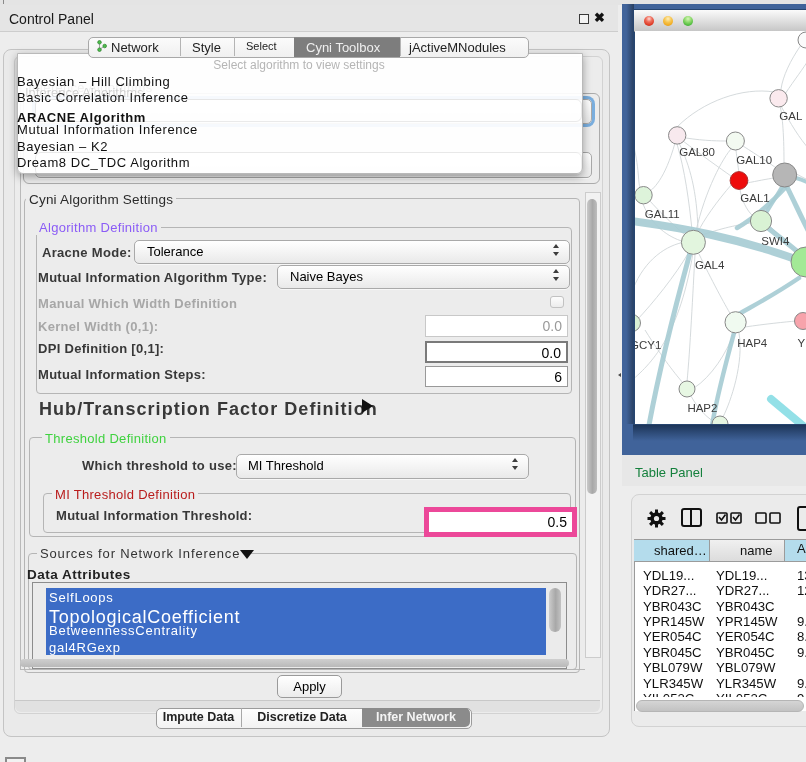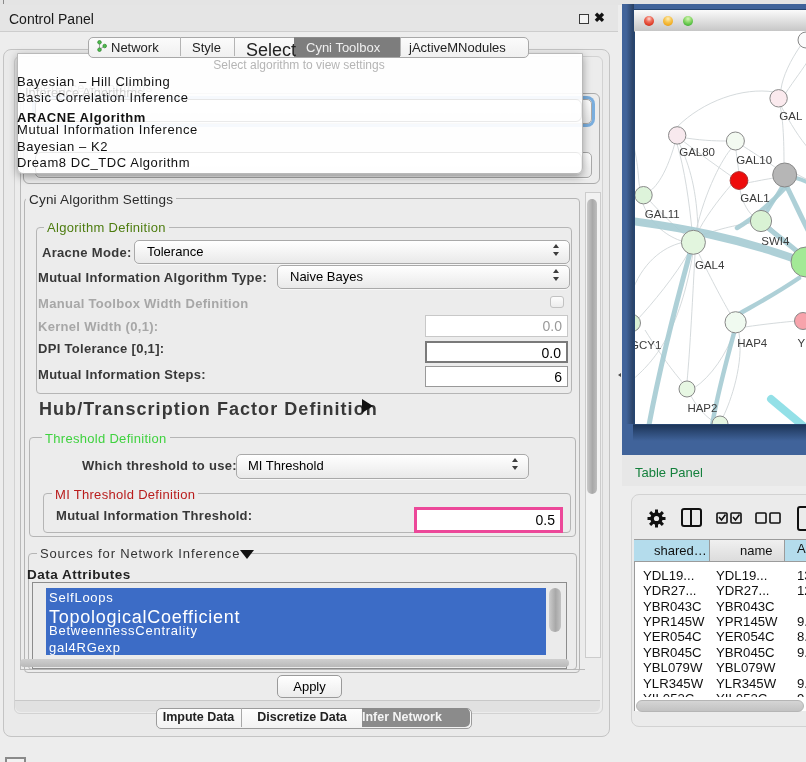--- a/index.html
+++ b/index.html
@@ -38,62 +38,62 @@
 
 <div class="grp" style="left:23px;top:93px;width:575px;height:89px;border-radius:6px;border-color:#ababab"></div>
 <div class="gtitle" style="left:25px;top:80px;color:#333;font-size:13px">Inference Algorithms</div>
 <div class="combo" style="left:35px;top:99px;width:555px;height:23px;box-shadow:0 0 0 3px #7aaede"></div>
 <div class="combo" style="left:35px;top:152px;width:555px;height:24px"></div>
 
 <div class="grp" style="left:24px;top:198px;width:554px;height:473px"></div>
 <div class="gtitle" style="left:26px;top:191.5px;color:#2b2b2b;font-size:13.5px;letter-spacing:0.2px">Cyni Algorithm Settings</div>
 
 <div class="grp" style="left:36px;top:227px;width:534px;height:165px"></div>
-<div class="gtitle" style="left:44px;top:220px;color:#4d7c0f">Algorithm Definition</div>
+<div class="gtitle" style="left:36px;top:220px;color:#8b5cf6">Algorithm Definition</div>
 
 <div class="lbl" style="left:42px;top:245px">Aracne Mode:</div>
 <div class="combo" style="left:134px;top:240px;width:434px;height:22px"></div>
 <div class="ctext" style="left:147px;top:244px">Tolerance</div>
 <span class="spn spu" style="left:553px;top:244px"></span>
 <span class="spn spd" style="left:553px;top:252px"></span>
 
 <div class="lbl" style="left:38px;top:270px">Mutual Information Algorithm Type:</div>
 <div class="combo" style="left:277px;top:265px;width:291px;height:22px"></div>
 <div class="ctext" style="left:290px;top:269px">Naive Bayes</div>
 <span class="spn spu" style="left:553px;top:269px"></span>
 <span class="spn spd" style="left:553px;top:277px"></span>
 
-<div class="lbl dis" style="left:38px;top:296px">Manual Toolbox Width Definition</div>
+<div class="lbl dis" style="left:38px;top:296px">Manual Which Width Definition</div>
 <div class="abs" style="left:550px;top:296px;width:12px;height:10px;background:linear-gradient(#fdfdfd,#ececec);border:1px solid #c2c2c2;border-radius:3px"></div>
 
 <div class="lbl dis" style="left:38px;top:319px">Kernel Width (0,1):</div>
 <div class="inp dis" style="left:425px;top:315px;width:136px;height:20px;border:1px solid #c8c8c8;color:#9a9a9a">0.0</div>
 
-<div class="lbl" style="left:38px;top:341px">DPI Tolerance [0,1]:</div>
+<div class="lbl" style="left:38px;top:341px">DPI Definition [0,1]:</div>
 <div class="inp" style="left:425px;top:341px;width:134px;height:18px;border:2px solid #7a7a7a">0.0</div>
 
 <div class="lbl" style="left:38px;top:367px">Mutual Information Steps:</div>
 <div class="inp" style="left:425px;top:366px;width:136px;height:19px;border:1.5px solid #999">6</div>
 
 <div class="lbl" style="left:39px;top:399px;font-size:18px;letter-spacing:1.05px">Hub/Transcription Factor Definition</div>
 <span class="abs" style="left:362px;top:399px;width:0;height:0;border-top:7px solid transparent;border-bottom:7px solid transparent;border-left:11px solid #111"></span>
 
 <div class="grp" style="left:29px;top:437px;width:545px;height:98px"></div>
 <div class="gtitle" style="left:42px;top:431px;color:#3fd23f">Threshold Definition</div>
 
 <div class="lbl" style="left:82px;top:458px">Which threshold to use:</div>
 <div class="combo" style="left:236px;top:454px;width:291px;height:23px"></div>
 <div class="ctext" style="left:248px;top:458px">MI Threshold</div>
 <span class="spn spu" style="left:512px;top:458px"></span>
 <span class="spn spd" style="left:512px;top:466px"></span>
 
 <div class="grp" style="left:43px;top:493px;width:526px;height:38px"></div>
 <div class="gtitle" style="left:52px;top:487px;color:#b91c1c">MI Threshold Definition</div>
 <div class="lbl" style="left:56px;top:508px">Mutual Information Threshold:</div>
-<div class="inp" style="left:414px;top:507px;width:138px;height:20px;border:3px solid #ec4899">0.5</div>
+<div class="inp" style="left:424px;top:507px;width:138px;height:20px;border:5px solid #ec4899">0.5</div>
 
 <div class="grp" style="left:28px;top:553px;width:547px;height:115px"></div>
 <div class="gtitle" style="left:37px;top:546px;color:#333;font-size:13px;letter-spacing:0.85px">Sources for Network Inference</div>
 <span class="abs" style="left:240px;top:550px;width:0;height:0;border-left:7px solid transparent;border-right:7px solid transparent;border-top:9px solid #111"></span>
 <div class="lbl" style="left:27px;top:567px;font-size:13.5px;letter-spacing:0.5px;color:#222">Data Attributes</div>
 
 <div class="abs" style="left:32px;top:582px;width:533px;height:85px;background:#ebebeb;border:1px solid #8c8c8c"></div>
 <div class="abs" style="left:46px;top:588px;width:500px;height:67px;background:#3c6cc6"></div>
 <div class="abs" style="left:49px;top:590px;font-size:13px;letter-spacing:0.75px;color:#fff">SelfLoops</div>
 <div class="abs" style="left:49px;top:606.5px;font-size:18px;letter-spacing:0.75px;color:#fff">TopologicalCoefficient</div>
@@ -120,32 +120,32 @@
 <div class="abs" style="left:294px;top:37px;width:106px;height:19px;background:#7d7d7d;border-top:1px solid #8a8a8a"></div>
 <div class="abs" style="left:400px;top:37px;width:1px;height:19px;background:#b4b4b4"></div>
 <svg class="abs" style="left:97px;top:40px" width="10" height="12" viewBox="0 0 10 12">
   <path d="M2.5 2.5 L2.5 9.5 M2.5 9.5 L7.5 6" stroke="#9a9a9a" stroke-width="0.9" fill="none"></path>
   <circle cx="2.5" cy="2.3" r="1.8" fill="#4cbf4c" stroke="#2c7c2c" stroke-width="0.7"></circle>
   <circle cx="2.5" cy="9.7" r="1.8" fill="#4cbf4c" stroke="#2c7c2c" stroke-width="0.7"></circle>
   <circle cx="7.7" cy="6" r="1.8" fill="#4cbf4c" stroke="#2c7c2c" stroke-width="0.7"></circle>
 </svg>
 <div class="abs" style="left:111px;top:40px;font-size:13px;color:#222">Network</div>
 <div class="abs" style="left:192px;top:40px;font-size:13px;color:#222">Style</div>
-<div class="abs" style="left:246px;top:40px;font-size:18px;color:#222">Select</div>
+<div class="abs" style="left:246px;top:40px;font-size:11px;color:#222">Select</div>
 <div class="abs" style="left:306px;top:40px;font-size:13px;color:#efefef">Cyni Toolbox</div>
 <div class="abs" style="left:409px;top:40px;font-size:13px;color:#222">jActiveMNodules</div>
 
 <div class="abs" style="left:277px;top:675px;width:63px;height:21px;background:linear-gradient(#ffffff,#ececec);border:1px solid #9a9a9a;border-radius:5px;text-align:center;font-size:13px;color:#000;line-height:21px">Apply</div>
 
 <div class="abs" style="left:156px;top:708px;width:314px;height:19px;background:linear-gradient(#fdfdfd,#f2f2f2);border:1px solid #9b9b9b;border-radius:5px"></div>
 <div class="abs" style="left:241px;top:708px;width:1px;height:19px;background:#a8a8a8"></div>
 <div class="abs" style="left:362px;top:708px;width:108px;height:19px;background:#8b8b8b;border-radius:0 5px 5px 0"></div>
 <div class="abs" style="left:156px;top:708px;width:85px;height:19px;text-align:center;line-height:19px;font-size:12.5px;font-weight:bold;color:#222">Impute Data</div>
 <div class="abs" style="left:242px;top:708px;width:120px;height:19px;text-align:center;line-height:19px;font-size:12.5px;font-weight:bold;color:#222">Discretize Data</div>
-<div class="abs" style="left:362px;top:708px;width:108px;height:28px;text-align:left;line-height:19px;font-size:12.5px;font-weight:bold;color:#f4f4f4">Infer Network</div>
+<div class="abs" style="left:362px;top:708px;width:108px;height:28px;text-align:center;line-height:19px;font-size:12.5px;font-weight:bold;color:#f4f4f4">Infer Network</div>
 
 <div class="abs" style="left:617.5px;top:373px;width:0;height:0;border-top:2.5px solid transparent;border-bottom:2.5px solid transparent;border-right:3.5px solid #4a4a4a"></div>
 <div class="abs" style="left:5px;top:757px;width:17px;height:10px;background:#f2f2f2;border:2px solid #8a8a8a"></div>
 
 <div class="abs" style="left:622px;top:0;width:184px;height:4px;background:#e4e4e4"></div>
 <div class="abs" style="left:622px;top:4px;width:184px;height:451px;background:#40639a"></div>
 <div class="abs" style="left:622px;top:4px;width:12px;height:420px;background:linear-gradient(90deg,#40639a 35%,#293f60)"></div>
 <div class="abs" style="left:633px;top:425px;width:173px;height:16px;background:linear-gradient(180deg,#1d3558,#40639a)"></div>
 
 <div class="abs" style="left:633px;top:9px;width:173px;height:416px;background:#27456f"></div>

